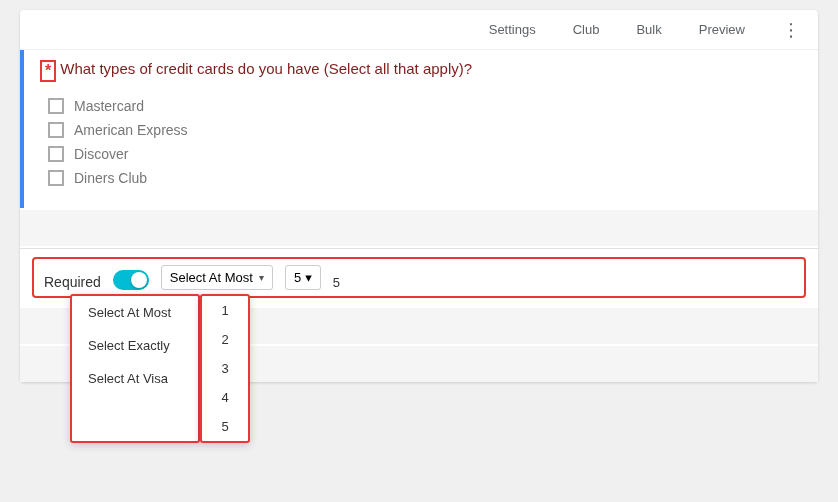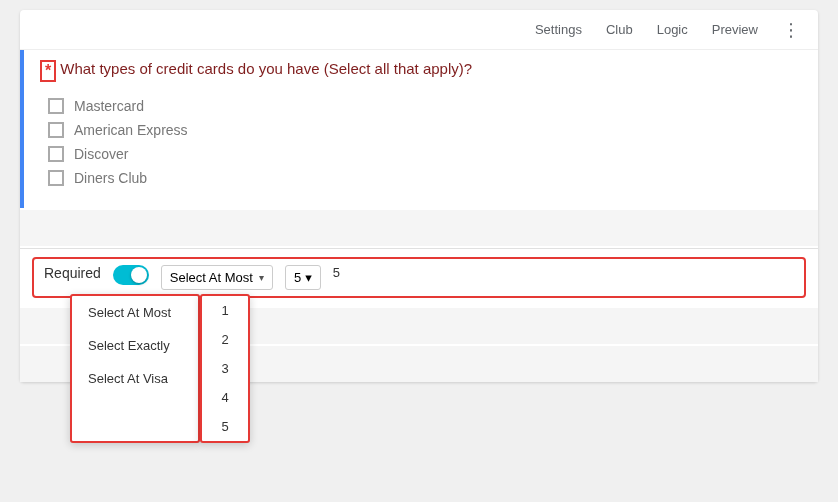--- a/index.html
+++ b/index.html
@@ -19,21 +19,21 @@
       box-shadow: 0 1px 3px rgba(0,0,0,0.15);
       position: relative;
     }
 
     .toolbar {
       display: flex;
       justify-content: flex-end;
       align-items: center;
       padding: 8px 12px;
       border-bottom: 1px solid #eee;
-      gap: 12px;
+      gap: 25px;
     }
 
     .toolbar-btn {
       background: none;
       border: none;
       color: #5f6368;
       font-size: 13px;
       cursor: pointer;
       padding: 4px 6px;
     }
@@ -137,21 +137,21 @@
       border-top: 1px solid #e0e0e0;
       gap: 14px;
       position: relative;
     }
 
     .footer-bar-outline {
       border: 2px solid #e53935;
       border-radius: 4px;
       padding: 6px 10px;
       display: flex;
-      align-items: flex-start;
+      align-items: flex-end;
       gap: 12px;
       flex: 1;
     }
 
     .required-label {
       font-size: 14px;
       color: #333;
     }
 
     
@@ -266,21 +266,21 @@
     }
   </style>
 </head>
 <body>
 
 <div class="main-card">
 
   <div class="toolbar">
     <button class="toolbar-btn">Settings</button>
     <button class="toolbar-btn">Club</button>
-    <button class="toolbar-btn">Logic</button>
+    <button class="toolbar-btn">Bulk</button>
     <button class="toolbar-btn">Preview</button>
     <button class="toolbar-more">⋮</button>
   </div>
 
   <div class="question-section">
     <div class="question-header">
       <span class="required-star">*</span>
       <span class="question-text">What types of credit cards do you have (Select all that apply)?</span>
     </div>
 

